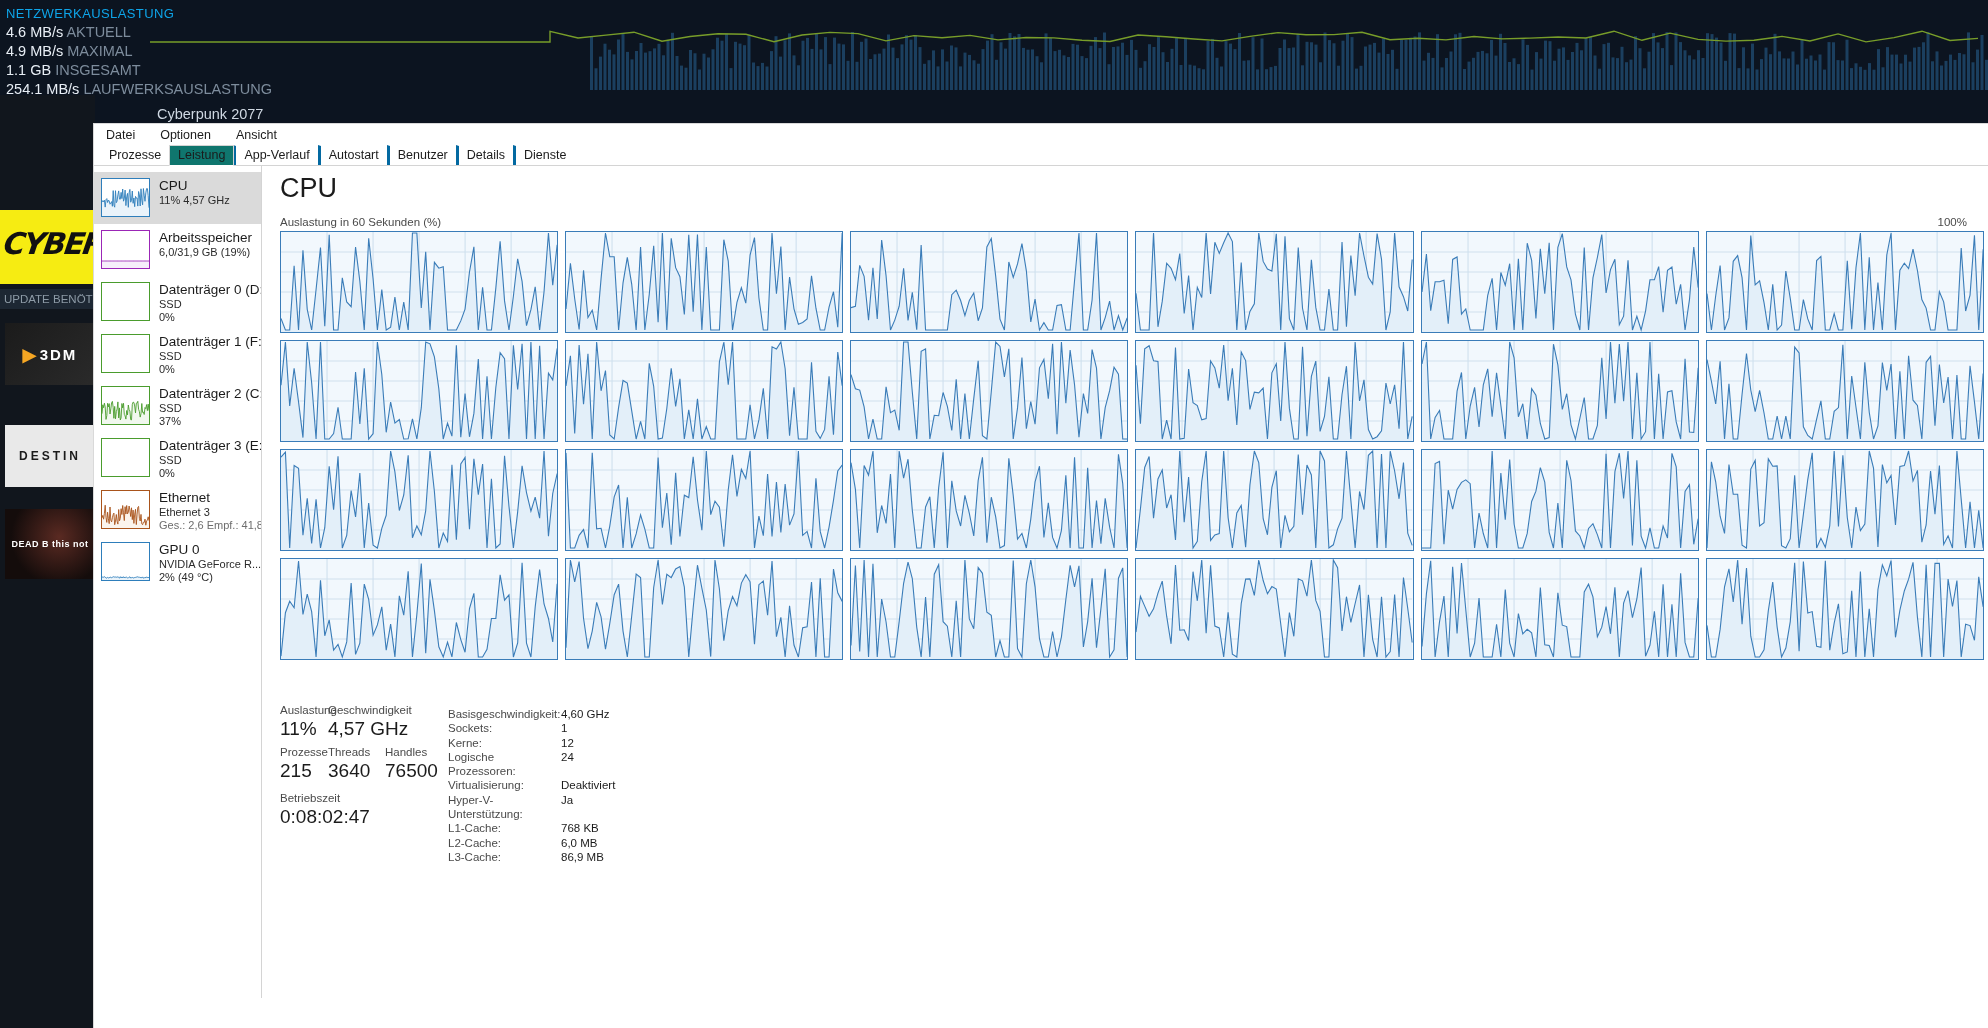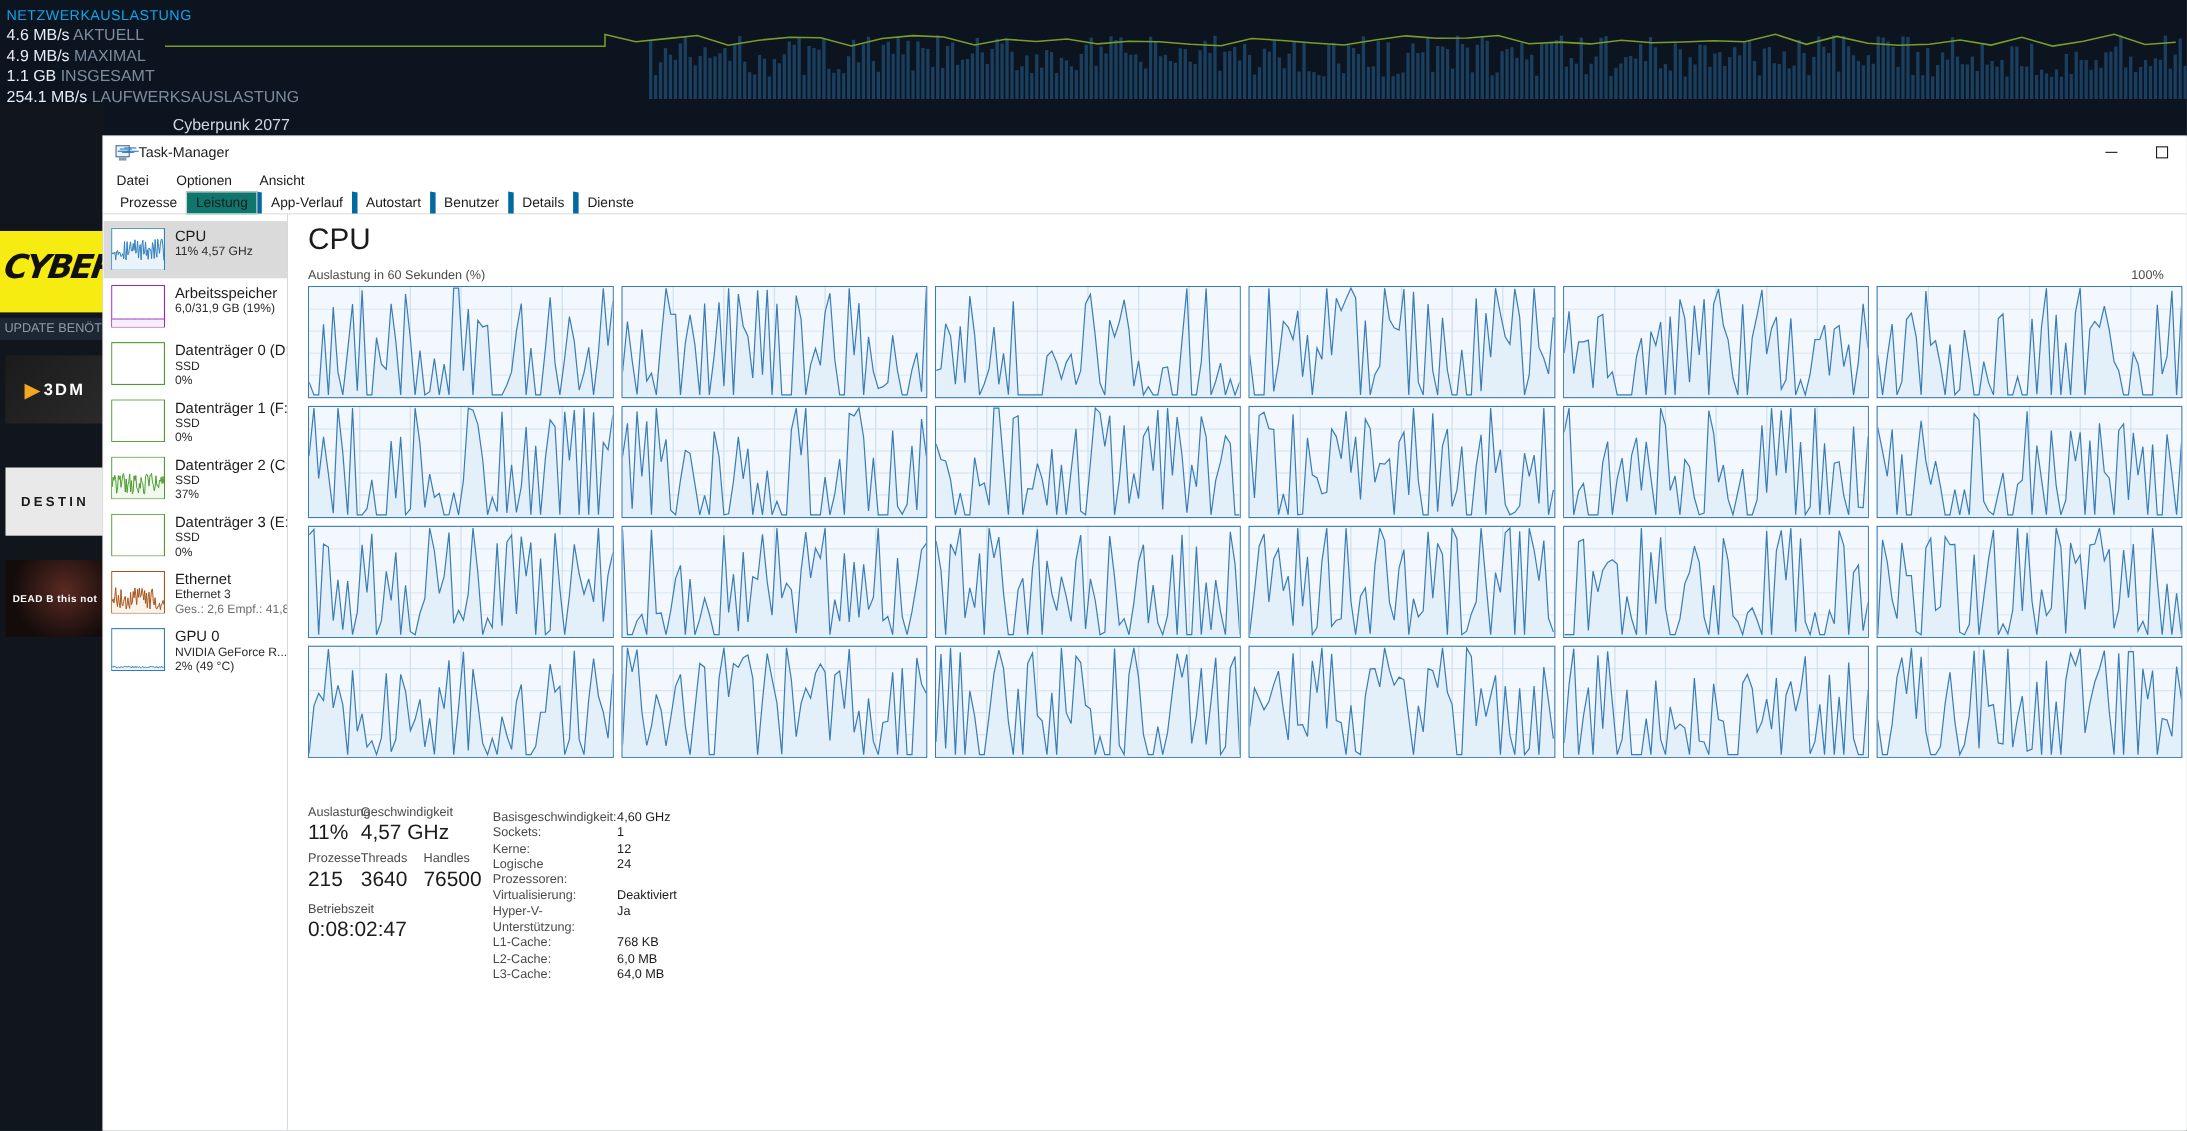--- a/index.html
+++ b/index.html
@@ -107,21 +107,21 @@
 
   .tm-tabstrip {
     height: 21px; display: flex; align-items: flex-end; padding-left: 6px;
     border-bottom: 1px solid #d4d4d4; background: #fff;
   }
   .tm-tab {
     font-size: 12.5px; color: #1b1b1b; padding: 2px 8px 3px 8px;
     border: 1px solid transparent; border-bottom: none; margin-right: -1px;
     line-height: 14px;
   }
-  .tm-tab.sep { border-left: 5px solid #0369a1; }
+  .tm-tab.sep { border-left: 3px solid #0369a1; }
   .tm-tab.active {
     background: #0f766e; border: 1px solid #d4d4d4; border-bottom: 1px solid #fff;
     margin-bottom: -1px; position: relative; z-index: 2;
   }
 
   .tm-body { display: flex; height: 832px; justify-content: flex-end; }
 
   
   .tm-sidebar {
     width: 168px; min-width: 168px; background: #fff;
@@ -541,35 +541,20 @@
     </div>
     <div class="lb-card lb-dbd">
       <span>DEAD B
 this not</span>
     </div>
   </div>
 </div>
 
 <div id="taskmgr">
 
-  <div class="tm-titlebar">
-    <div class="tm-icon">
-      <div class="mon"></div>
-        <div class="stand"></div>
-    </div>
-    <span class="tm-title-text">Task-Manager</span>
-    <div class="tm-winbtns">
-      <div class="tm-winbtn">
-          <span class="min"></span>
-        </div>
-      <div class="tm-winbtn">
-          <span class="max"></span>
-        </div>
-    </div>
-  </div>
 
   <div class="tm-menubar">
     <span class="tm-menu">Datei</span>
     <span class="tm-menu">Optionen</span>
     <span class="tm-menu">Ansicht</span>
   </div>
 
   <div class="tm-tabstrip">
     <span class="tm-tab">Prozesse</span>
     <span class="tm-tab active">Leistung</span>
@@ -1143,19 +1128,19 @@
             <div class="spec-row">
               <span class="spec-k">L1-Cache:</span>
               <span class="spec-v">768 KB</span>
             </div>
             <div class="spec-row">
               <span class="spec-k">L2-Cache:</span>
               <span class="spec-v">6,0 MB</span>
             </div>
             <div class="spec-row">
               <span class="spec-k">L3-Cache:</span>
-              <span class="spec-v">64,0 MB</span>
+              <span class="spec-v">86,9 MB</span>
             </div>
           </div>
       </div>
     </div>
   </div>
 </div>
 
 </body></html>

